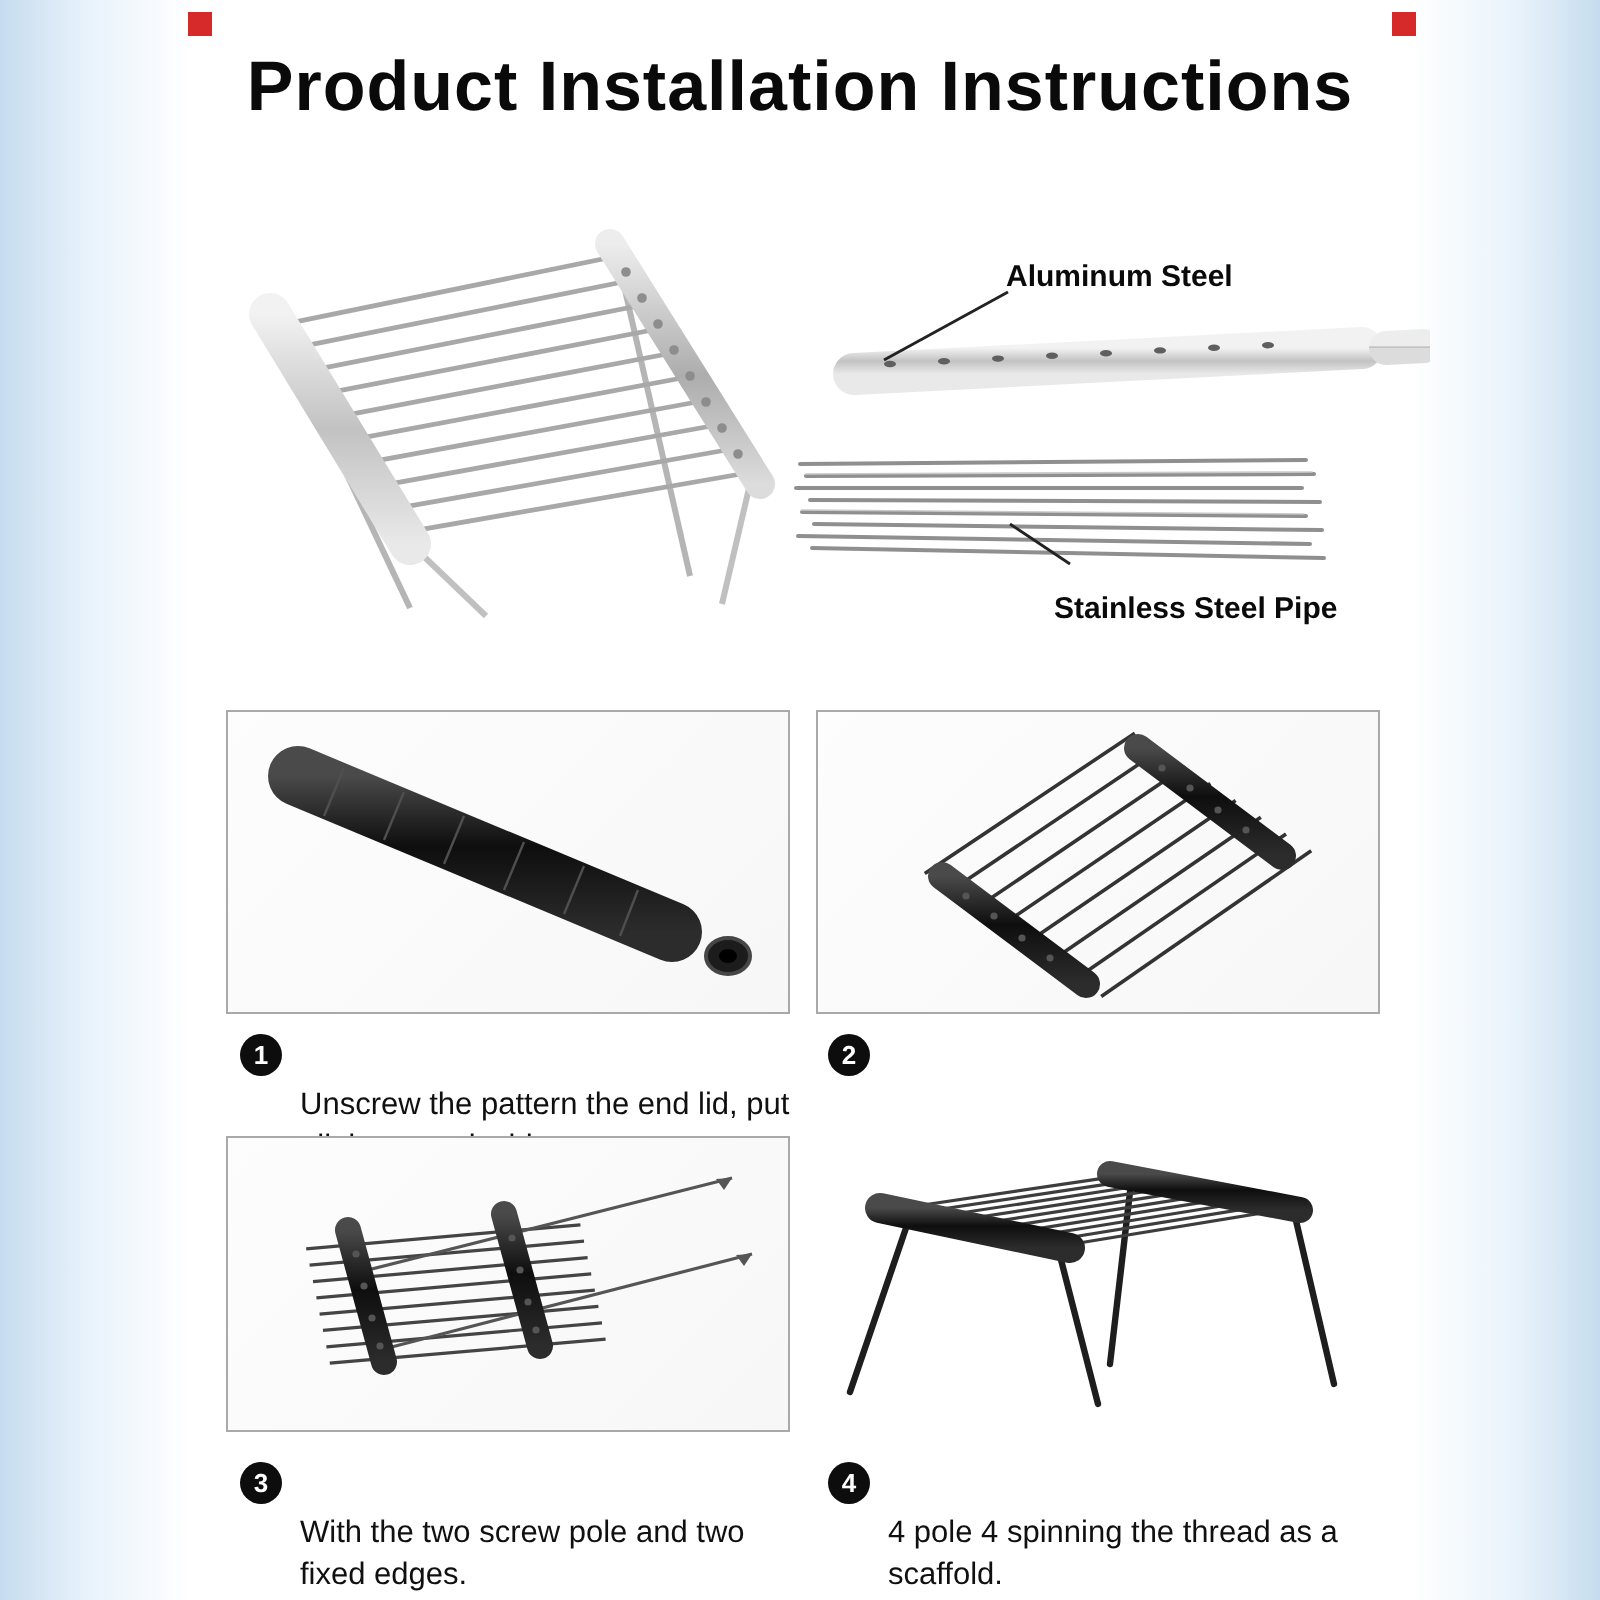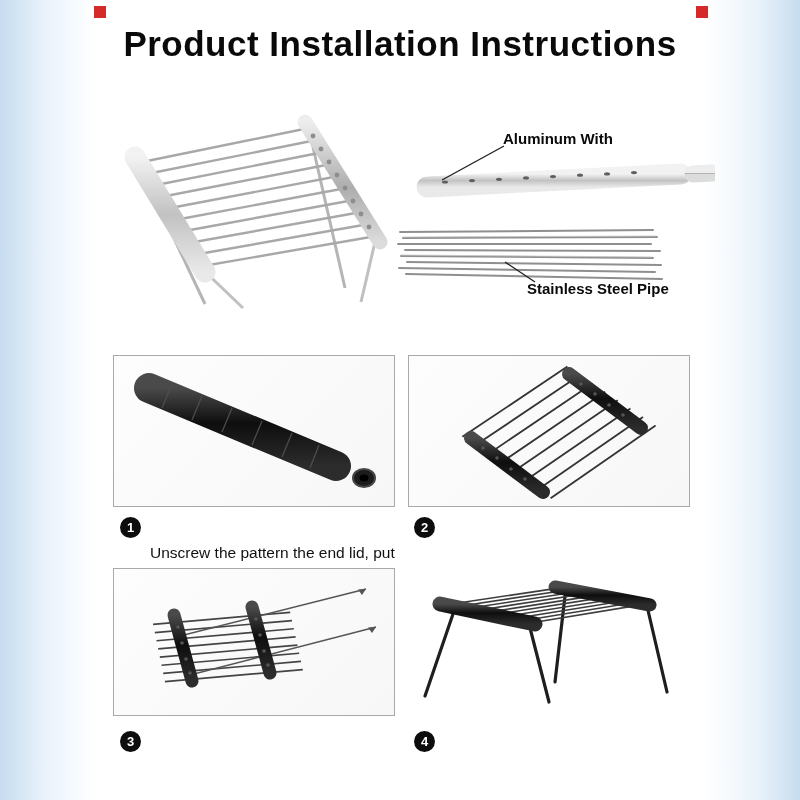--- a/index.html
+++ b/index.html
@@ -15,21 +15,21 @@
     position:absolute;left:0;top:24px;width:100%;margin:0;
     text-align:center;font-size:35px;font-weight:900;color:#0a0a0a;
     letter-spacing:0.5px;
   }
   .hero{position:absolute;left:95px;top:92px;width:620px;height:240px;}
   .hero svg{position:absolute;left:0;top:0;}
   .hero-label{
     position:absolute;font-size:15px;font-weight:bold;color:#0a0a0a;white-space:nowrap;
   }
   .hero-label.aluminum{left:408px;top:38px;}
-  .hero-label.pipe{left:432px;top:188px;}
+  .hero-label.pipe{left:432px;top:204px;}
   .panel{
     position:absolute;background:linear-gradient(135deg,#fdfdfd,#f7f7f7);
     border:1px solid #a9a9a9;box-sizing:border-box;
   }
   .panel.no-border{border:none;background:transparent;}
   .panel-1{left:113px;top:355px;width:282px;height:152px;}
   .panel-2{left:408px;top:355px;width:282px;height:152px;}
   .panel-3{left:113px;top:568px;width:282px;height:148px;}
   .panel-4{left:405px;top:562px;width:292px;height:166px;}
   .caption{
@@ -134,21 +134,21 @@
         </g>
         <g stroke="#c9c9c9" stroke-width="0.8">
           <line x1="308" y1="145" x2="561" y2="144"></line>
           <line x1="306" y1="163" x2="557" y2="165"></line>
         </g>
       </g>
 
       <line x1="409" y1="54" x2="347" y2="88" stroke="#222" stroke-width="1.4"></line>
       <line x1="440" y1="190" x2="410" y2="170" stroke="#222" stroke-width="1.4"></line>
     </svg>
-    <div class="hero-label aluminum">Aluminum With</div>
+    <div class="hero-label aluminum">Aluminum Steel</div>
     <div class="hero-label pipe">Stainless Steel Pipe</div>
   </div>
 
   <div class="panel panel-1">
     <svg width="280" height="150" viewBox="0 0 280 150">
       <defs>
         <linearGradient id="blacktube" x1="0" y1="0" x2="0" y2="1">
           <stop offset="0" stop-color="#4a4a4a"></stop>
           <stop offset="0.45" stop-color="#0e0e0e"></stop>
           <stop offset="1" stop-color="#2c2c2c"></stop>
@@ -259,19 +259,21 @@
         <line x1="125.3" y1="61" x2="240.3" y2="42.1"></line>
       </g>
 
       <line x1="150" y1="25" x2="245" y2="43" stroke="url(#blacktube)" stroke-width="13" stroke-linecap="round"></line>
       <line x1="35" y1="42" x2="130" y2="62" stroke="url(#blacktube)" stroke-width="15" stroke-linecap="round"></line>
     </svg>
   </div>
 
   <div class="caption caption-3">
     <span class="badge">3</span>
+    <span class="caption-text">With the two screw pole and two fixed edges.</span>
   </div>
 
   <div class="caption caption-4">
     <span class="badge">4</span>
+    <span class="caption-text">4 pole 4 spinning the thread as a scaffold.</span>
   </div>
 
 </div>
 
 </body></html>

